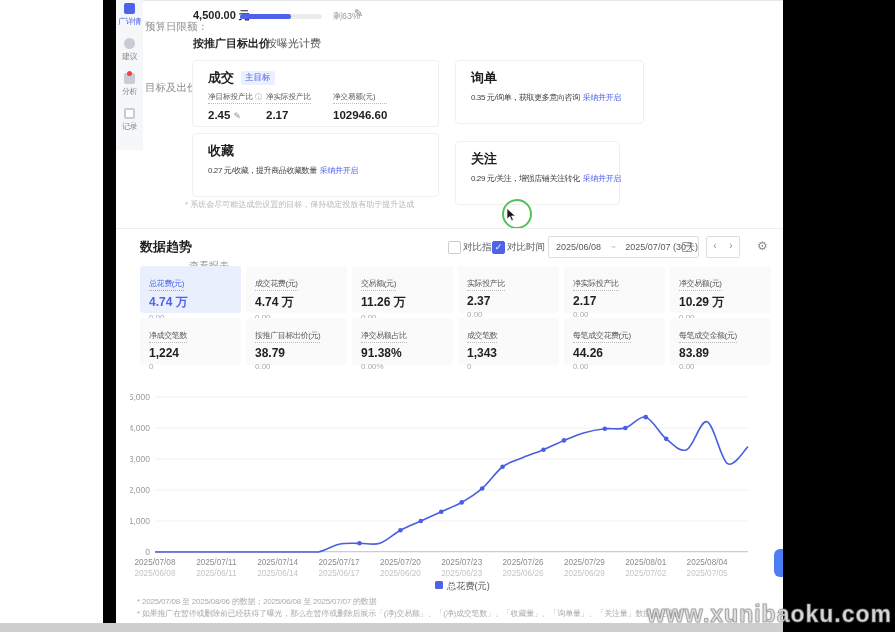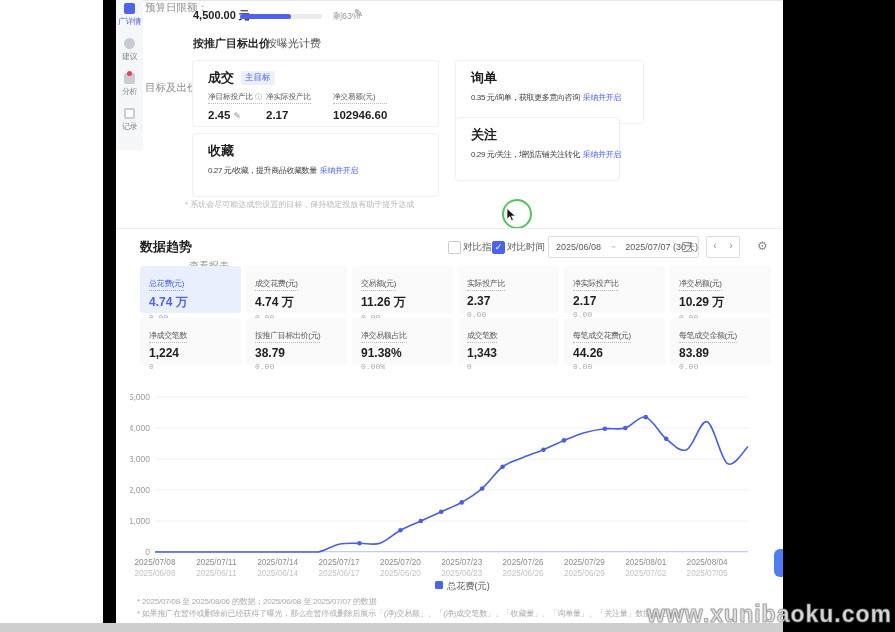--- a/index.html
+++ b/index.html
@@ -15,21 +15,21 @@
   .sb-item:first-child{margin-top:3px;}
   .sb-ic{width:11px;height:11px;margin:0 auto;background:#c9ccd4;border-radius:2px;position:relative;}
   .sb-ic.round{border-radius:50%;}
   .sb-ic.hollow{background:#fff;border:2px solid #c9ccd4;width:7px;height:7px;}
   .sb-item.active .sb-ic{background:#4e63e9;}
   .sb-label{font-size:8px;color:#8a8a8a;margin-top:2px;letter-spacing:-0.5px;}
   .sb-item.active .sb-label{color:#4e63e9;}
   .sb-dot{position:absolute;right:3px;top:-2px;width:5px;height:5px;border-radius:50%;background:#f53f3f;}
   
   .lbl{color:#8f8f8f;font-size:10.5px;}
-  .budget-label{left:145px;top:1px;}
+  .budget-label{left:145px;top:20px;}
   .budget-amount{left:193px;top:8px;font-size:11px;font-weight:bold;color:#1f1f1f;}
   .progress-track{left:240px;top:14px;width:82px;height:5px;border-radius:3px;background:#ebebeb;}
   .progress-fill{height:5px;border-radius:3px;background:#4e63e9;width:0;}
   .budget-remain{left:333px;top:10px;font-size:9px;color:#9b9b9b;}
   .edit-ic{left:354px;top:7px;font-size:11px;color:#8c8c8c;}
   .goal-label{left:145px;top:37px;margin-top:44px;}
   .goal-tab1{left:193px;top:36px;font-size:11px;font-weight:bold;color:#262626;cursor:pointer;}
   .goal-tab2{left:266px;top:36px;font-size:11px;color:#595959;cursor:pointer;}
   
   .card{background:#fff;border:1px solid #f0f0f0;border-radius:4px;}
@@ -64,21 +64,21 @@
   .nav-btn{width:16px;height:20px;border:1px solid #ddd;background:#fff;text-align:center;
            line-height:18px;font-size:10px;color:#8c8c8c;cursor:pointer;}
   .gear{left:757px;top:239px;font-size:12px;color:#8c8c8c;cursor:pointer;}
   
   .mgrid{left:140px;top:266px;width:631px;display:grid;grid-template-columns:repeat(6,101px);
          grid-auto-rows:47px;gap:5px;}
   .mcard{background:#fafafa;border-radius:3px;padding:6px 9px;box-sizing:border-box;cursor:pointer;}
   .mcard .l{font-size:8px;color:#595959;border-bottom:1px dotted #bbb;white-space:nowrap;
             letter-spacing:-0.4px;display:inline-block;padding-bottom:1px;}
   .mcard .v{font-size:12px;font-weight:bold;color:#1f1f1f;margin-top:3px;white-space:nowrap;}
-  .mcard .s{font-size:8px;color:#ababab;margin-top:2px;font-family:Liberation Mono, monospace;}
+  .mcard .s{font-size:8px;color:#ababab;margin-top:2px;}
   .mcard.selected{background:#e9effd;}
   .mcard.selected .l{color:#4e63e9;border-bottom-color:#8fa4ee;}
   .mcard.selected .v{color:#4e63e9;}
   .mcard.selected .s{color:#93a7ef;}
   
   #trend-chart{left:130px;top:384px;}
   .note{left:137px;font-size:8px;color:#ababab;letter-spacing:-0.2px;white-space:nowrap;}
   
   .bottom-band{left:0;top:623px;width:783px;height:9px;background:#cfcfcf;}
   .strip-left{left:103px;top:0;width:13px;height:623px;background:#000;}
@@ -150,21 +150,21 @@
   <div class="abs card" style="left:455px;top:60px;width:163px;height:62px;padding-left:24px;">
     <div class="card-title">询单</div>
     <div class="card-desc"><span>0.35 元/询单，获取更多意向咨询</span><a href="#">采纳并开启</a></div>
   </div>
 
   <div class="abs card" style="left:192px;top:133px;width:245px;height:62px;">
     <div class="card-title">收藏</div>
     <div class="card-desc"><span>0.27 元/收藏，提升商品收藏数量</span><a href="#">采纳并开启</a></div>
   </div>
 
-  <div class="abs card" style="left:455px;top:117px;width:163px;height:62px;text-align:right;">
+  <div class="abs card" style="left:455px;top:141px;width:163px;height:62px;text-align:right;">
     <div class="card-title">关注</div>
     <div class="card-desc"><span>0.29 元/关注，增强店铺关注转化</span><a href="#">采纳并开启</a></div>
   </div>
 
   <div class="abs cards-note">* 系统会尽可能达成您设置的目标，保持稳定投放有助于提升达成</div>
 
   <div class="abs click-ring"></div>
   <svg class="abs" style="left:506px;top:208px;" width="12" height="14">
     <polygon points="1,0.5 1,11 3.8,8.6 5.6,12.8 7.4,12 5.6,8 9.4,8" fill="#1a1a1a" stroke="#fff" stroke-width="0.7"></polygon>
   </svg>

